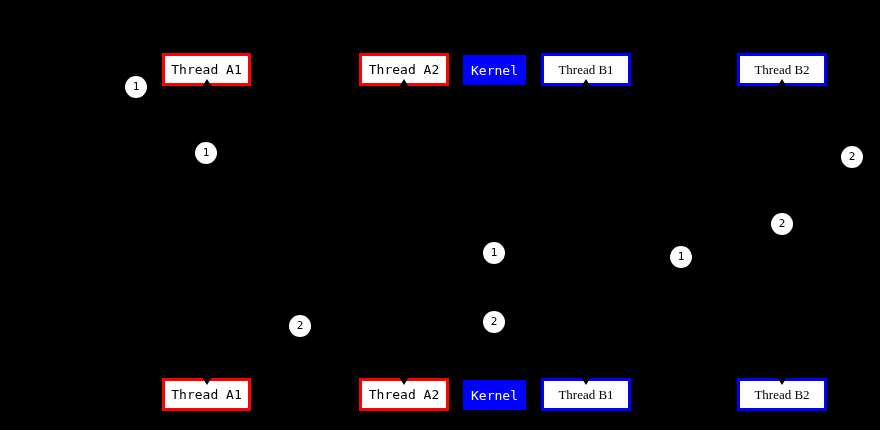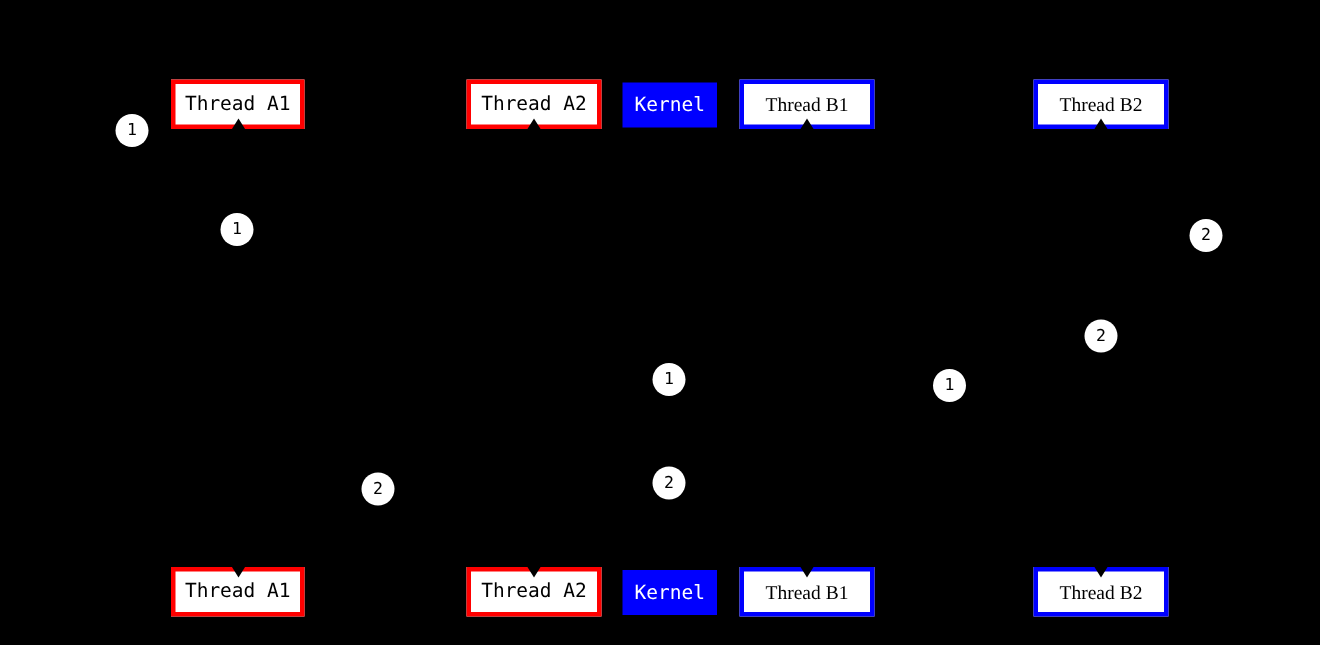--- a/index.html
+++ b/index.html
@@ -7,20 +7,21 @@
     padding: 0;
     background: #000;
   }
   .stage {
     position: relative;
     width: 832px;
     height: 430px;
     background: var(--c-background, #000000);
     overflow: hidden;
     font-family: "DejaVu Sans Mono", monospace;
+    margin-left: 48px;
   }
   .node {
     position: absolute;
     box-sizing: border-box;
     background: var(--c-node-fill, #ffffff);
     color: var(--c-node-text, #000000);
     display: flex;
     align-items: center;
     justify-content: center;
     font-size: 13px;

